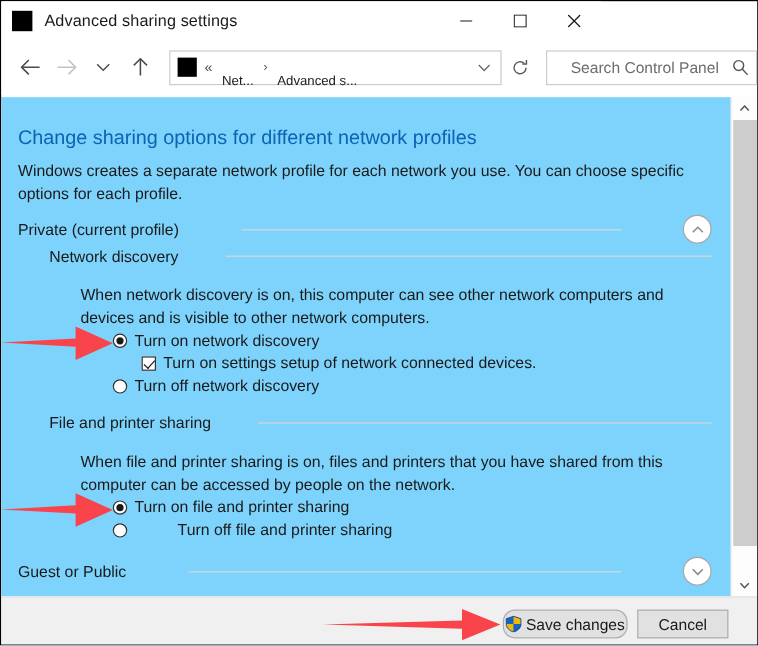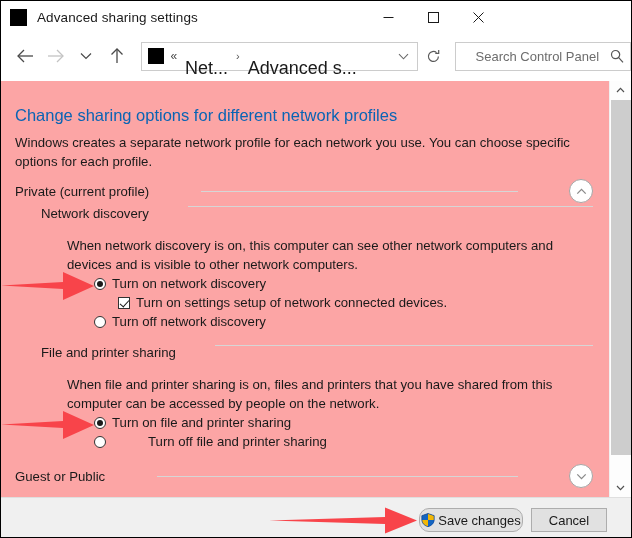--- a/index.html
+++ b/index.html
@@ -98,21 +98,21 @@
     margin-left: 6px;
     flex: 0 0 auto;
   }
   .addr-chev {
     font-size: 12px;
     color: #4a4a4a;
     margin-left: 6px;
     flex: 0 0 auto;
   }
   .addr-seg {
-    font-size: 18px;
+    font-size: 11px;
     color: #1a1a1a;
     margin-left: 8px;
     white-space: nowrap;
     margin-top: 24px;
   }
   .addr-sep {
     font-size: 11px;
     color: #555555;
     margin-left: 8px;
   }
@@ -162,21 +162,21 @@
     align-items: center;
     justify-content: center;
   }
 
   
   .content {
     position: absolute;
     left: 0; top: 80px;
     width: 608px;
     height: 416px;
-    background: #fca5a5;
+    background: #7dd3fc;
     overflow: hidden;
   }
   .heading {
     position: absolute;
     left: 14px; top: 25px;
     font-size: 16.5px;
     color: #0a64b4;
     white-space: nowrap;
   }
   .intro {
@@ -217,21 +217,21 @@
     justify-content: center;
     flex: 0 0 auto;
     cursor: default;
     background: #ffffff;
   }
 
   
   .sub-row {
     position: absolute;
     display: flex;
-    align-items: flex-start;
+    align-items: center;
     gap: 31px;
   }
   .sub-label {
     font-size: 13.2px;
     color: #1a1a1a;
     white-space: nowrap;
   }
   .sub-rule {
     height: 1px;
     background: #d6d6d6;

